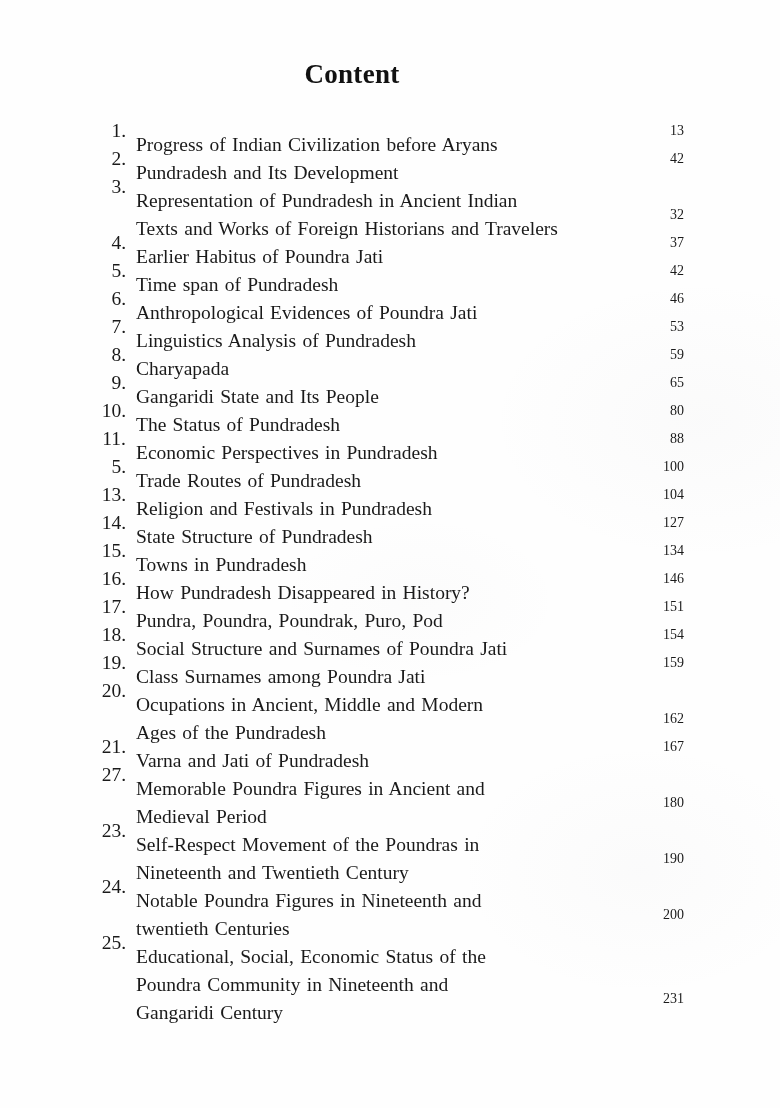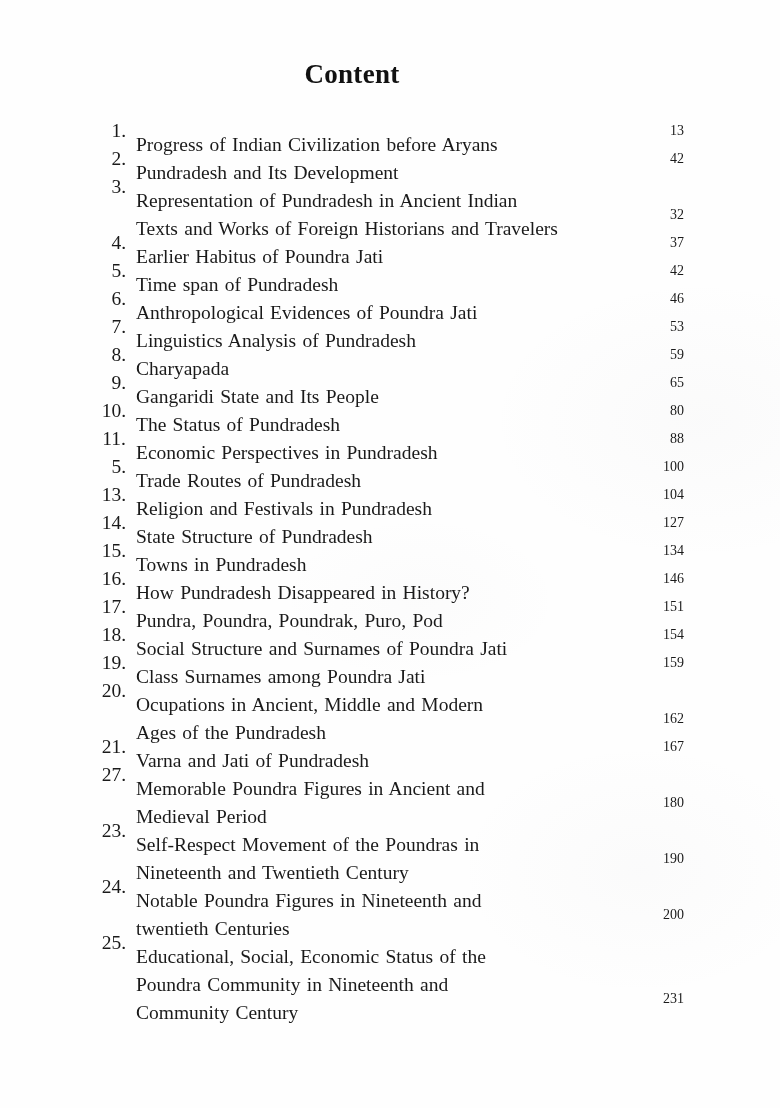--- a/index.html
+++ b/index.html
@@ -290,18 +290,18 @@
       </div>
       <div class="toc-entry">
         <div class="toc-line">
           <span class="num">25.</span>
           <span class="title">Educational, Social, Economic Status of the</span>
         </div>
         <div class="toc-line">
           <span class="title">Poundra Community in Nineteenth and</span>
         </div>
         <div class="toc-line">
-          <span class="title">Community Century</span>
+          <span class="title">Gangaridi Century</span>
           <span class="pageno">231</span>
         </div>
       </div>
     </div>
 </div>
 
 </body></html>

